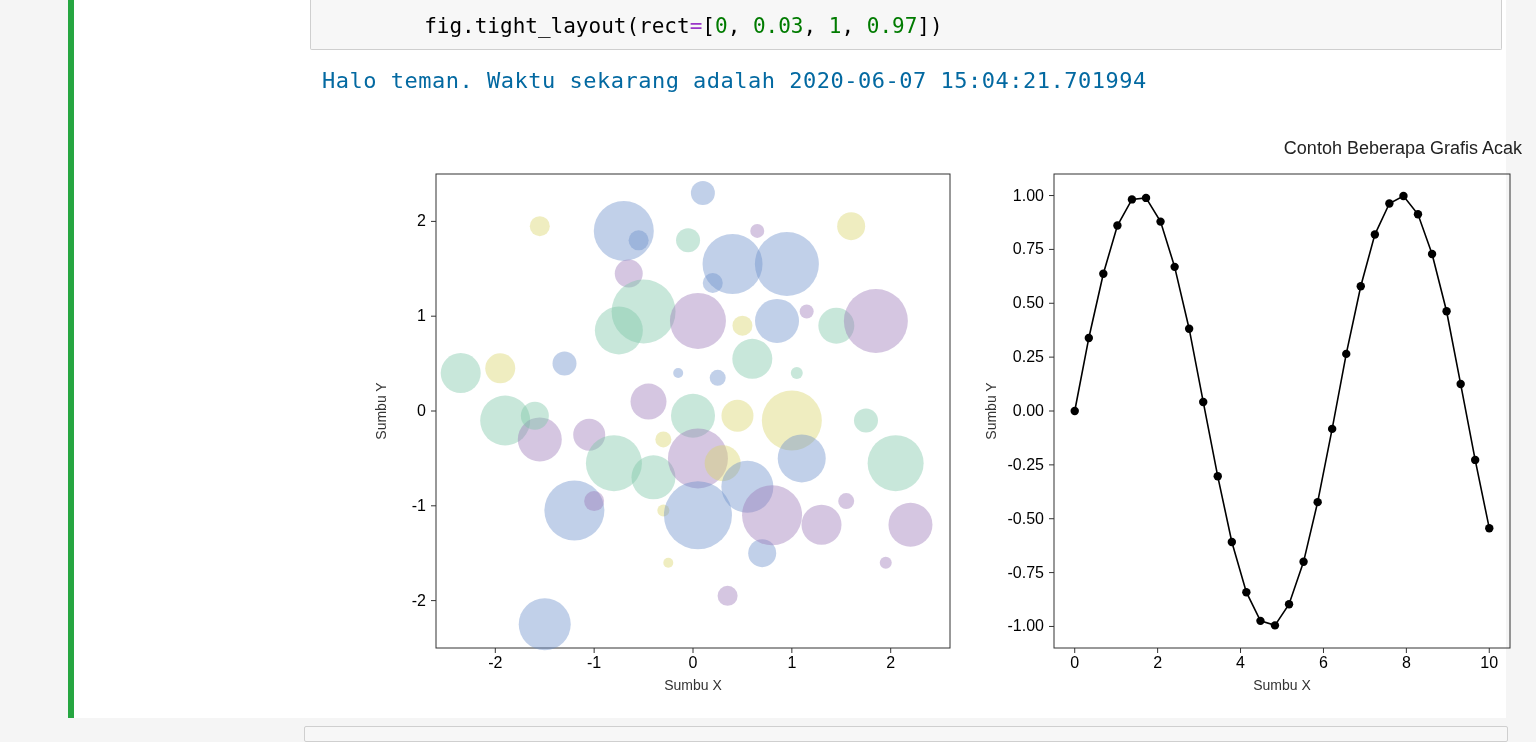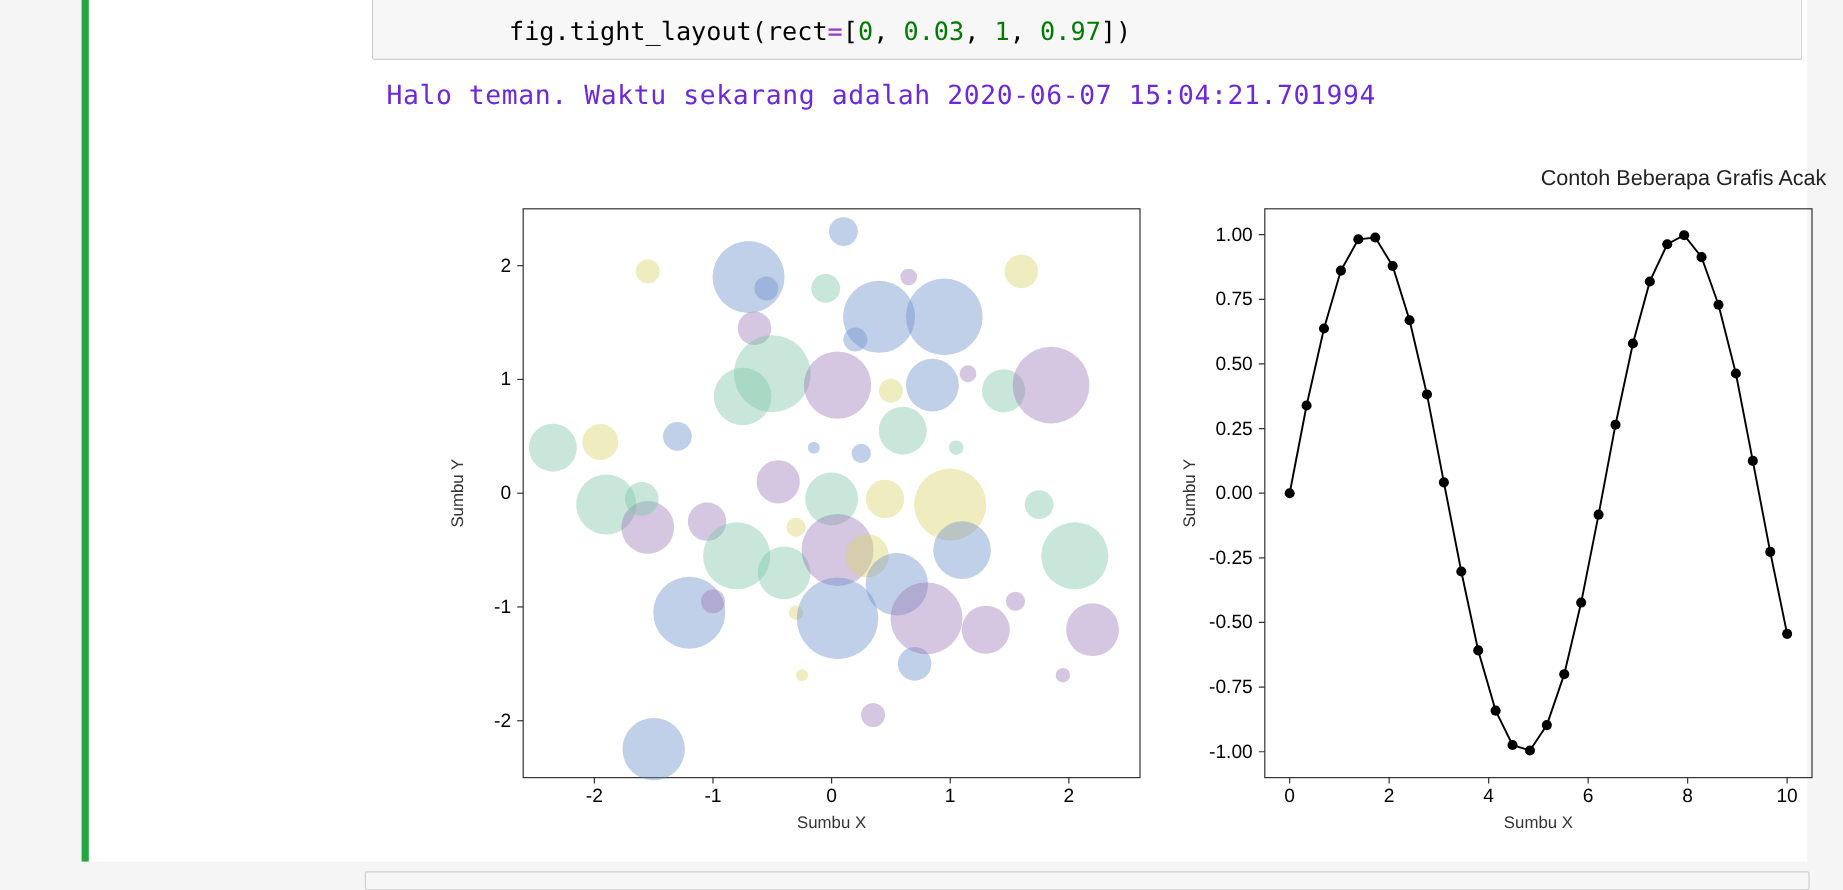--- a/index.html
+++ b/index.html
@@ -8,21 +8,21 @@
     border-left:6px solid #26a641;background:#fff;box-sizing:border-box;}
   .code-block{position:absolute;left:236px;top:0;width:1192px;height:50px;
     background:#f7f7f7;border:1px solid #cfcfcf;border-top:none;border-radius:0 0 2px 2px;
     font-family:"Menlo","Consolas",monospace;font-size:21px;line-height:28px;
     padding:0 12px;box-sizing:border-box;overflow:hidden;}
   .code-line{white-space:pre;}
   .t-fn{color:#000;}
   .t-num{color:#007b00;}
   .t-op{color:#9b36c8;}
   .output-text{position:absolute;left:248px;top:68px;
-    font-family:"Menlo","Consolas",monospace;font-size:22px;letter-spacing:0.5px;color:#6d28d9;}
+    font-family:"Menlo","Consolas",monospace;font-size:22px;letter-spacing:0.5px;color:#0369a1;}
   .fig-wrap{position:absolute;left:248px;top:120px;width:1200px;height:580px;}
   .fig-title{position:absolute;left:0;top:18px;width:100%;text-align:right;
     font-size:18px;color:#222;}
   svg{position:absolute;}
   .axis-label{font-size:14px;fill:#333;}
   .frame{fill:none;stroke:#333;stroke-width:1;}
   .empty-cell{position:absolute;left:304px;top:726px;width:1202px;height:14px;
     background:#f7f7f7;border:1px solid #cfcfcf;border-radius:2px;}
 </style>
 </head>

